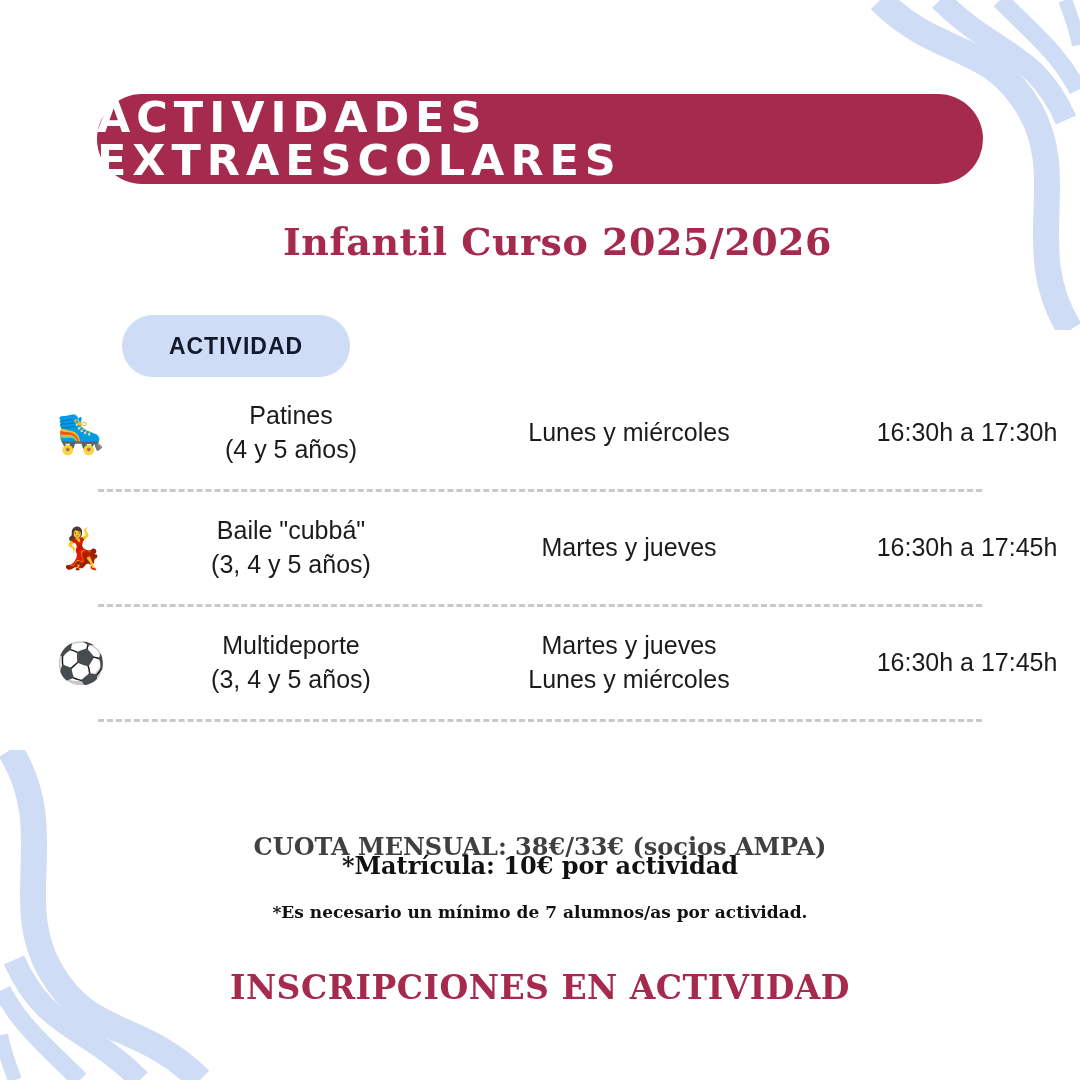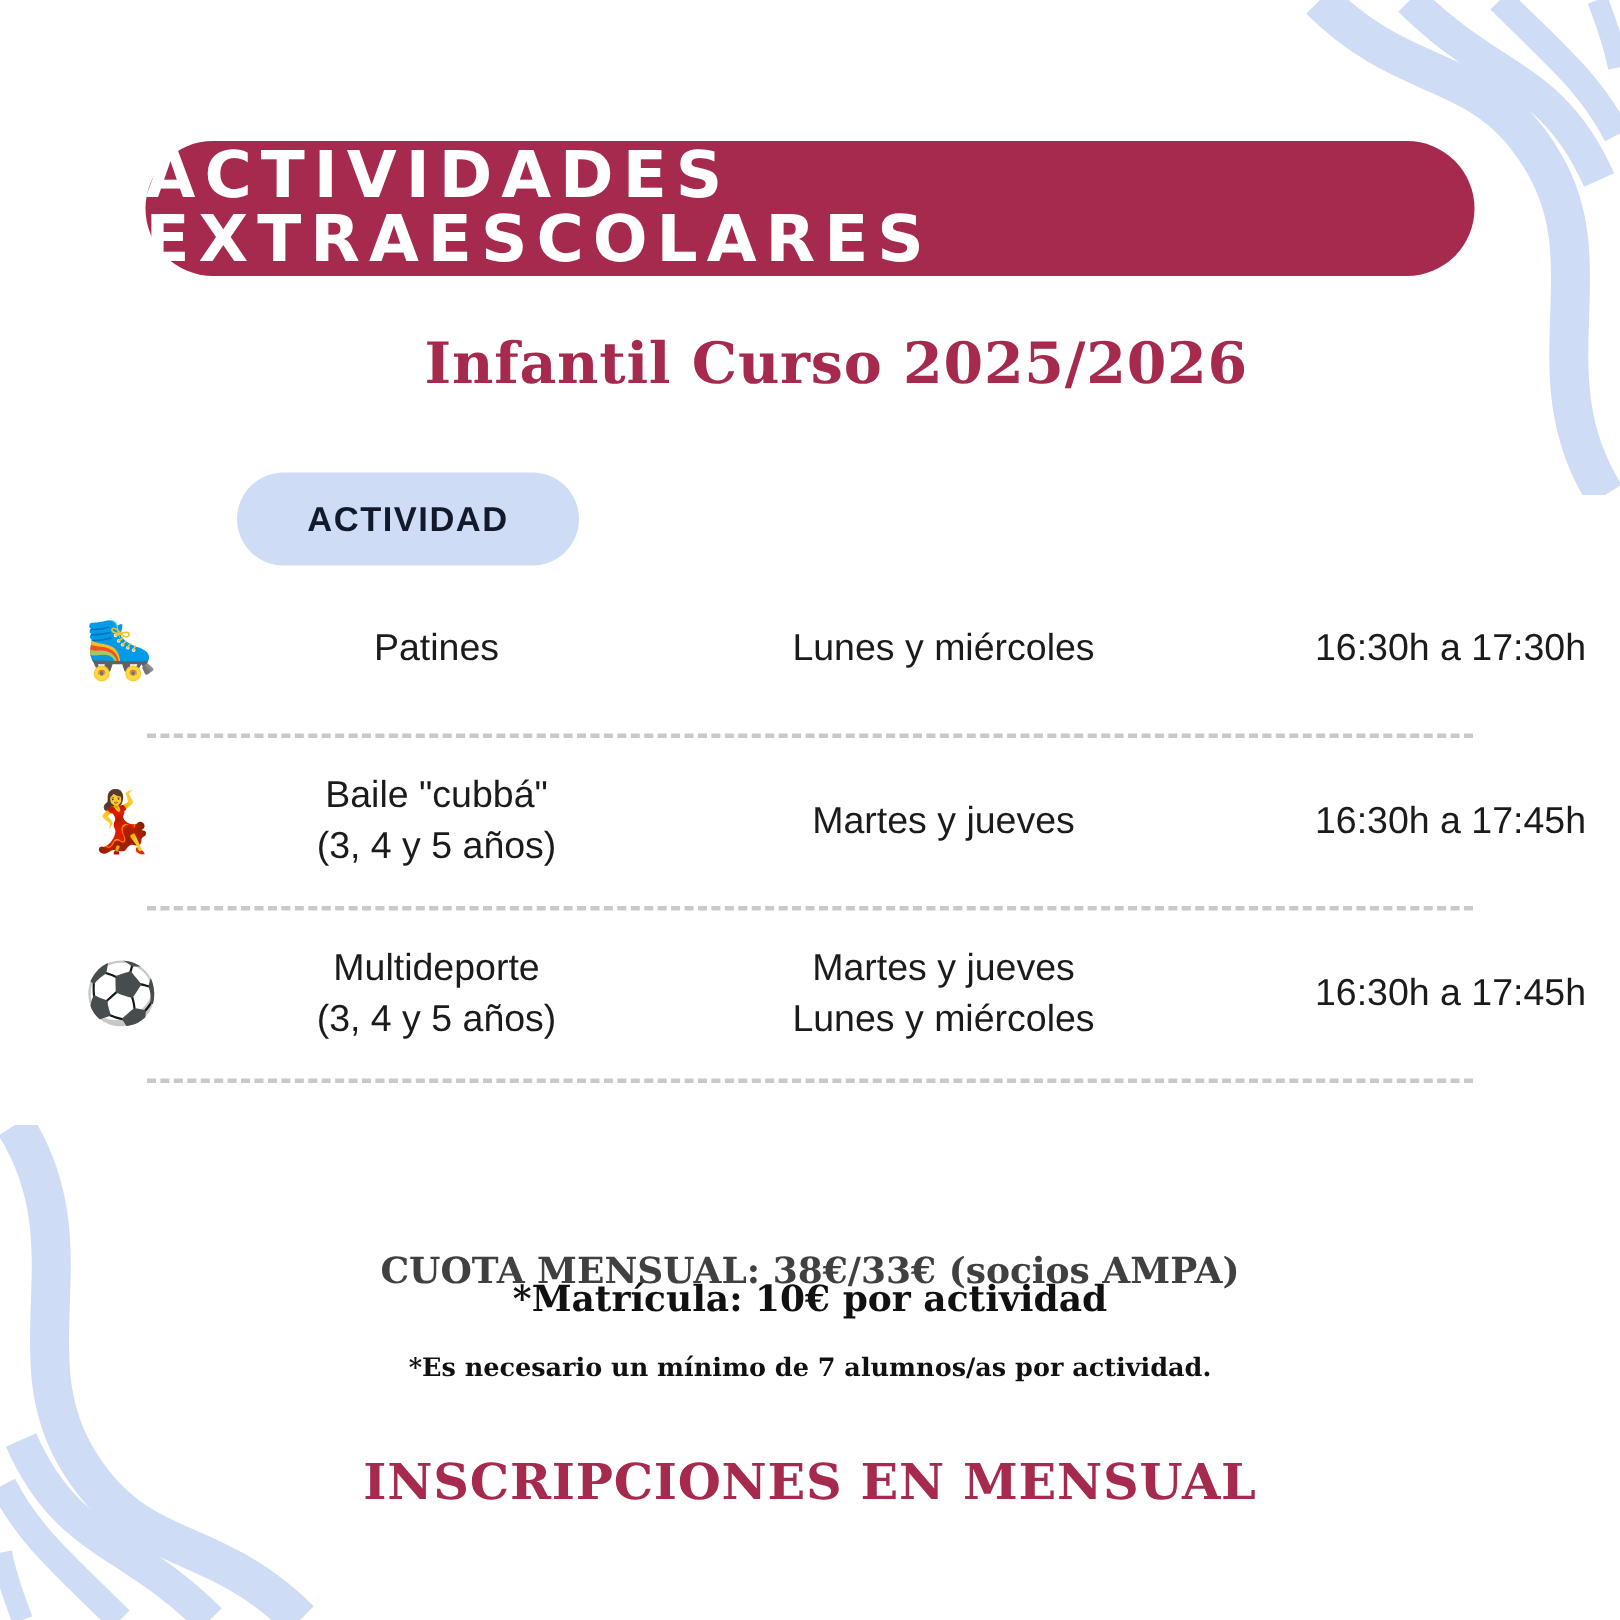--- a/index.html
+++ b/index.html
@@ -64,21 +64,20 @@
     position: absolute;
     left: 40px;
     top: 315px;
     width: 1000px;
   }
 
   .head-row {
     display: flex;
     align-items: center;
     height: 62px;
-    gap: 36px;
   }
   .head-cell {
     background: #cfdcf5;
     border-radius: 31px;
     height: 62px;
     display: flex;
     align-items: center;
     justify-content: center;
     color: #12192b;
     font-family: "Liberation Sans", sans-serif;
@@ -194,20 +193,21 @@
     <div class="col-icon"></div>
     <div class="head-cell col-act">ACTIVIDAD</div>
     <div class="col-gap1"></div>
     <div class="col-gap2"></div>
   </div>
 
   <div class="body-row">
     <div class="cell icon-cell">🛼</div>
     <div class="cell activity wide">
       <div>Patines</div>
+      <div>(4 y 5 años)</div>
     </div>
     <div class="cell wide">
       <div>Lunes y miércoles</div>
     </div>
     <div class="cell wide">
       <div>16:30h a 17:30h</div>
     </div>
   </div>
   <div class="divider"></div>
 
@@ -240,13 +240,13 @@
       <div>16:30h a 17:45h</div>
     </div>
   </div>
   <div class="divider"></div>
 
 </div>
 
 <div class="fee">CUOTA MENSUAL:  38€/33€ (socios AMPA)</div>
 <div class="matricula">*Matrícula: 10€ por actividad</div>
 <div class="minimo">*Es necesario un mínimo de 7 alumnos/as por actividad.</div>
-<div class="inscripciones">INSCRIPCIONES EN MENSUAL</div>
+<div class="inscripciones">INSCRIPCIONES EN ACTIVIDAD</div>
 
 </body></html>

